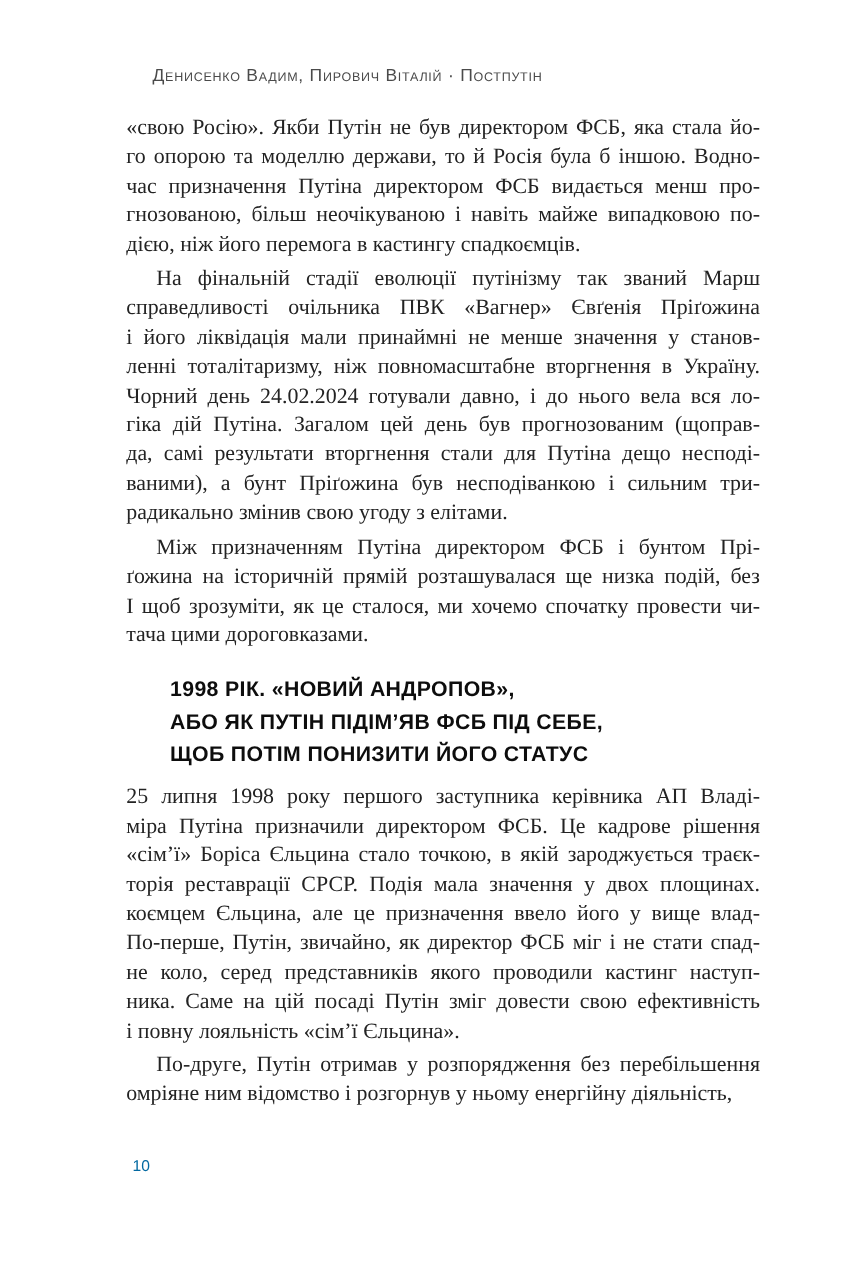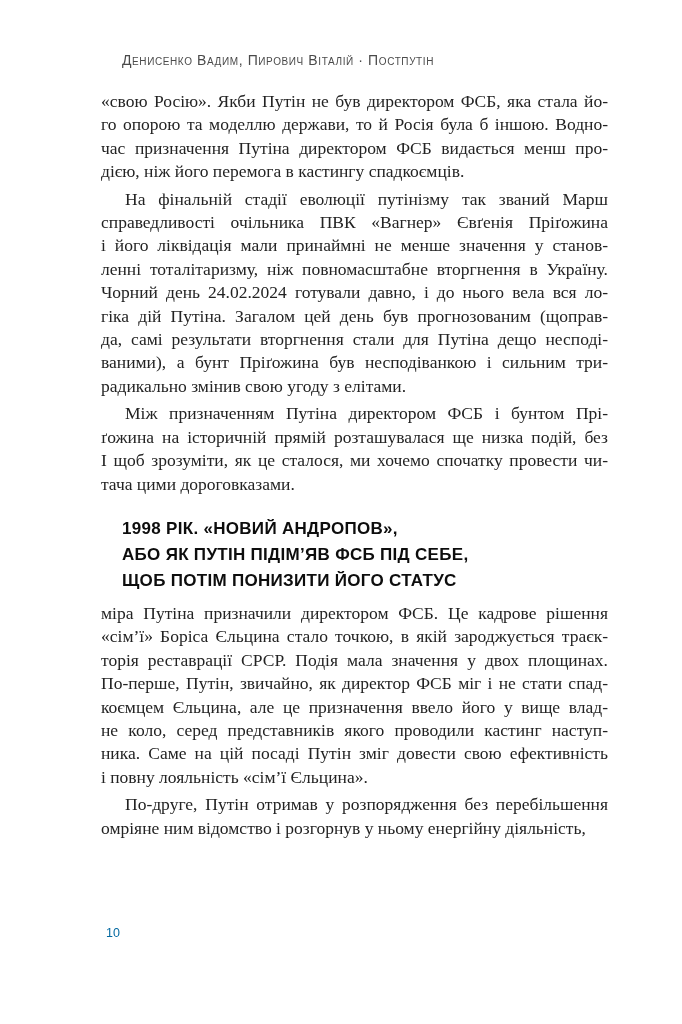--- a/index.html
+++ b/index.html
@@ -38,21 +38,21 @@
   .ln {
     text-align: justify;
     text-align-last: justify;
   }
   .ln.last {
     text-align-last: left;
   }
   .ln.ind { text-indent: 24px; }
   .section-heading {
     margin-top: 20px;
-    margin-left: 25px;
+    margin-left: 39px;
     font-family: "Liberation Sans", "DejaVu Sans", sans-serif;
     font-weight: bold;
     font-size: 17px;
     line-height: 26px;
     letter-spacing: 0.3px;
     color: #0d0d0d;
   }
   .after-heading { margin-top: 8px; }
   .page-number {
     position: absolute;
@@ -69,20 +69,21 @@
 <div class="page">
 
   <div class="running-header">Денисенко Вадим, Пирович Віталій · Постпутін</div>
 
   <div class="text-col">
 
     <div class="para">
       <div class="ln">«свою Росію». Якби Путін не був директором ФСБ, яка стала йо-</div>
       <div class="ln">го опорою та моделлю держави, то й Росія була б іншою. Водно-</div>
       <div class="ln">час призначення Путіна директором ФСБ видається менш про-</div>
+      <div class="ln">гнозованою, більш неочікуваною і навіть майже випадковою по-</div>
       <div class="ln last">дією, ніж його перемога в кастингу спадкоємців.</div>
     </div>
 
     <div class="para">
       <div class="ln ind">На фінальній стадії еволюції путінізму так званий Марш</div>
       <div class="ln">справедливості очільника ПВК «Вагнер» Євґенія Пріґожина</div>
       <div class="ln">і його ліквідація мали принаймні не менше значення у станов-</div>
       <div class="ln">ленні тоталітаризму, ніж повномасштабне вторгнення в Україну.</div>
       <div class="ln">Чорний день 24.02.2024 готували давно, і до нього вела вся ло-</div>
       <div class="ln">гіка дій Путіна. Загалом цей день був прогнозованим (щоправ-</div>
@@ -98,25 +99,26 @@
       <div class="ln last">тача цими дороговказами.</div>
     </div>
 
     <div class="section-heading">
       <div class="h-ln">1998 РІК. «НОВИЙ АНДРОПОВ»,</div>
       <div class="h-ln">АБО ЯК ПУТІН ПІДІМ’ЯВ ФСБ ПІД СЕБЕ,</div>
       <div class="h-ln">ЩОБ ПОТІМ ПОНИЗИТИ ЙОГО СТАТУС</div>
     </div>
 
     <div class="para after-heading">
+      <div class="ln">25 липня 1998 року першого заступника керівника АП Владі-</div>
       <div class="ln">міра Путіна призначили директором ФСБ. Це кадрове рішення</div>
       <div class="ln">«сім’ї» Боріса Єльцина стало точкою, в якій зароджується траєк-</div>
       <div class="ln">торія реставрації СРСР. Подія мала значення у двох площинах.</div>
+      <div class="ln">коємцем Єльцина, але це призначення ввело його у вище влад-</div>
       <div class="ln">По-перше, Путін, звичайно, як директор ФСБ міг і не стати спад-</div>
-      <div class="ln">коємцем Єльцина, але це призначення ввело його у вище влад-</div>
       <div class="ln">не коло, серед представників якого проводили кастинг наступ-</div>
       <div class="ln">ника. Саме на цій посаді Путін зміг довести свою ефективність</div>
       <div class="ln last">і повну лояльність «сім’ї Єльцина».</div>
     </div>
 
     <div class="para">
       <div class="ln ind">По-друге, Путін отримав у розпорядження без перебільшення</div>
       <div class="ln last">омріяне ним відомство і розгорнув у ньому енергійну діяльність,</div>
     </div>
 

